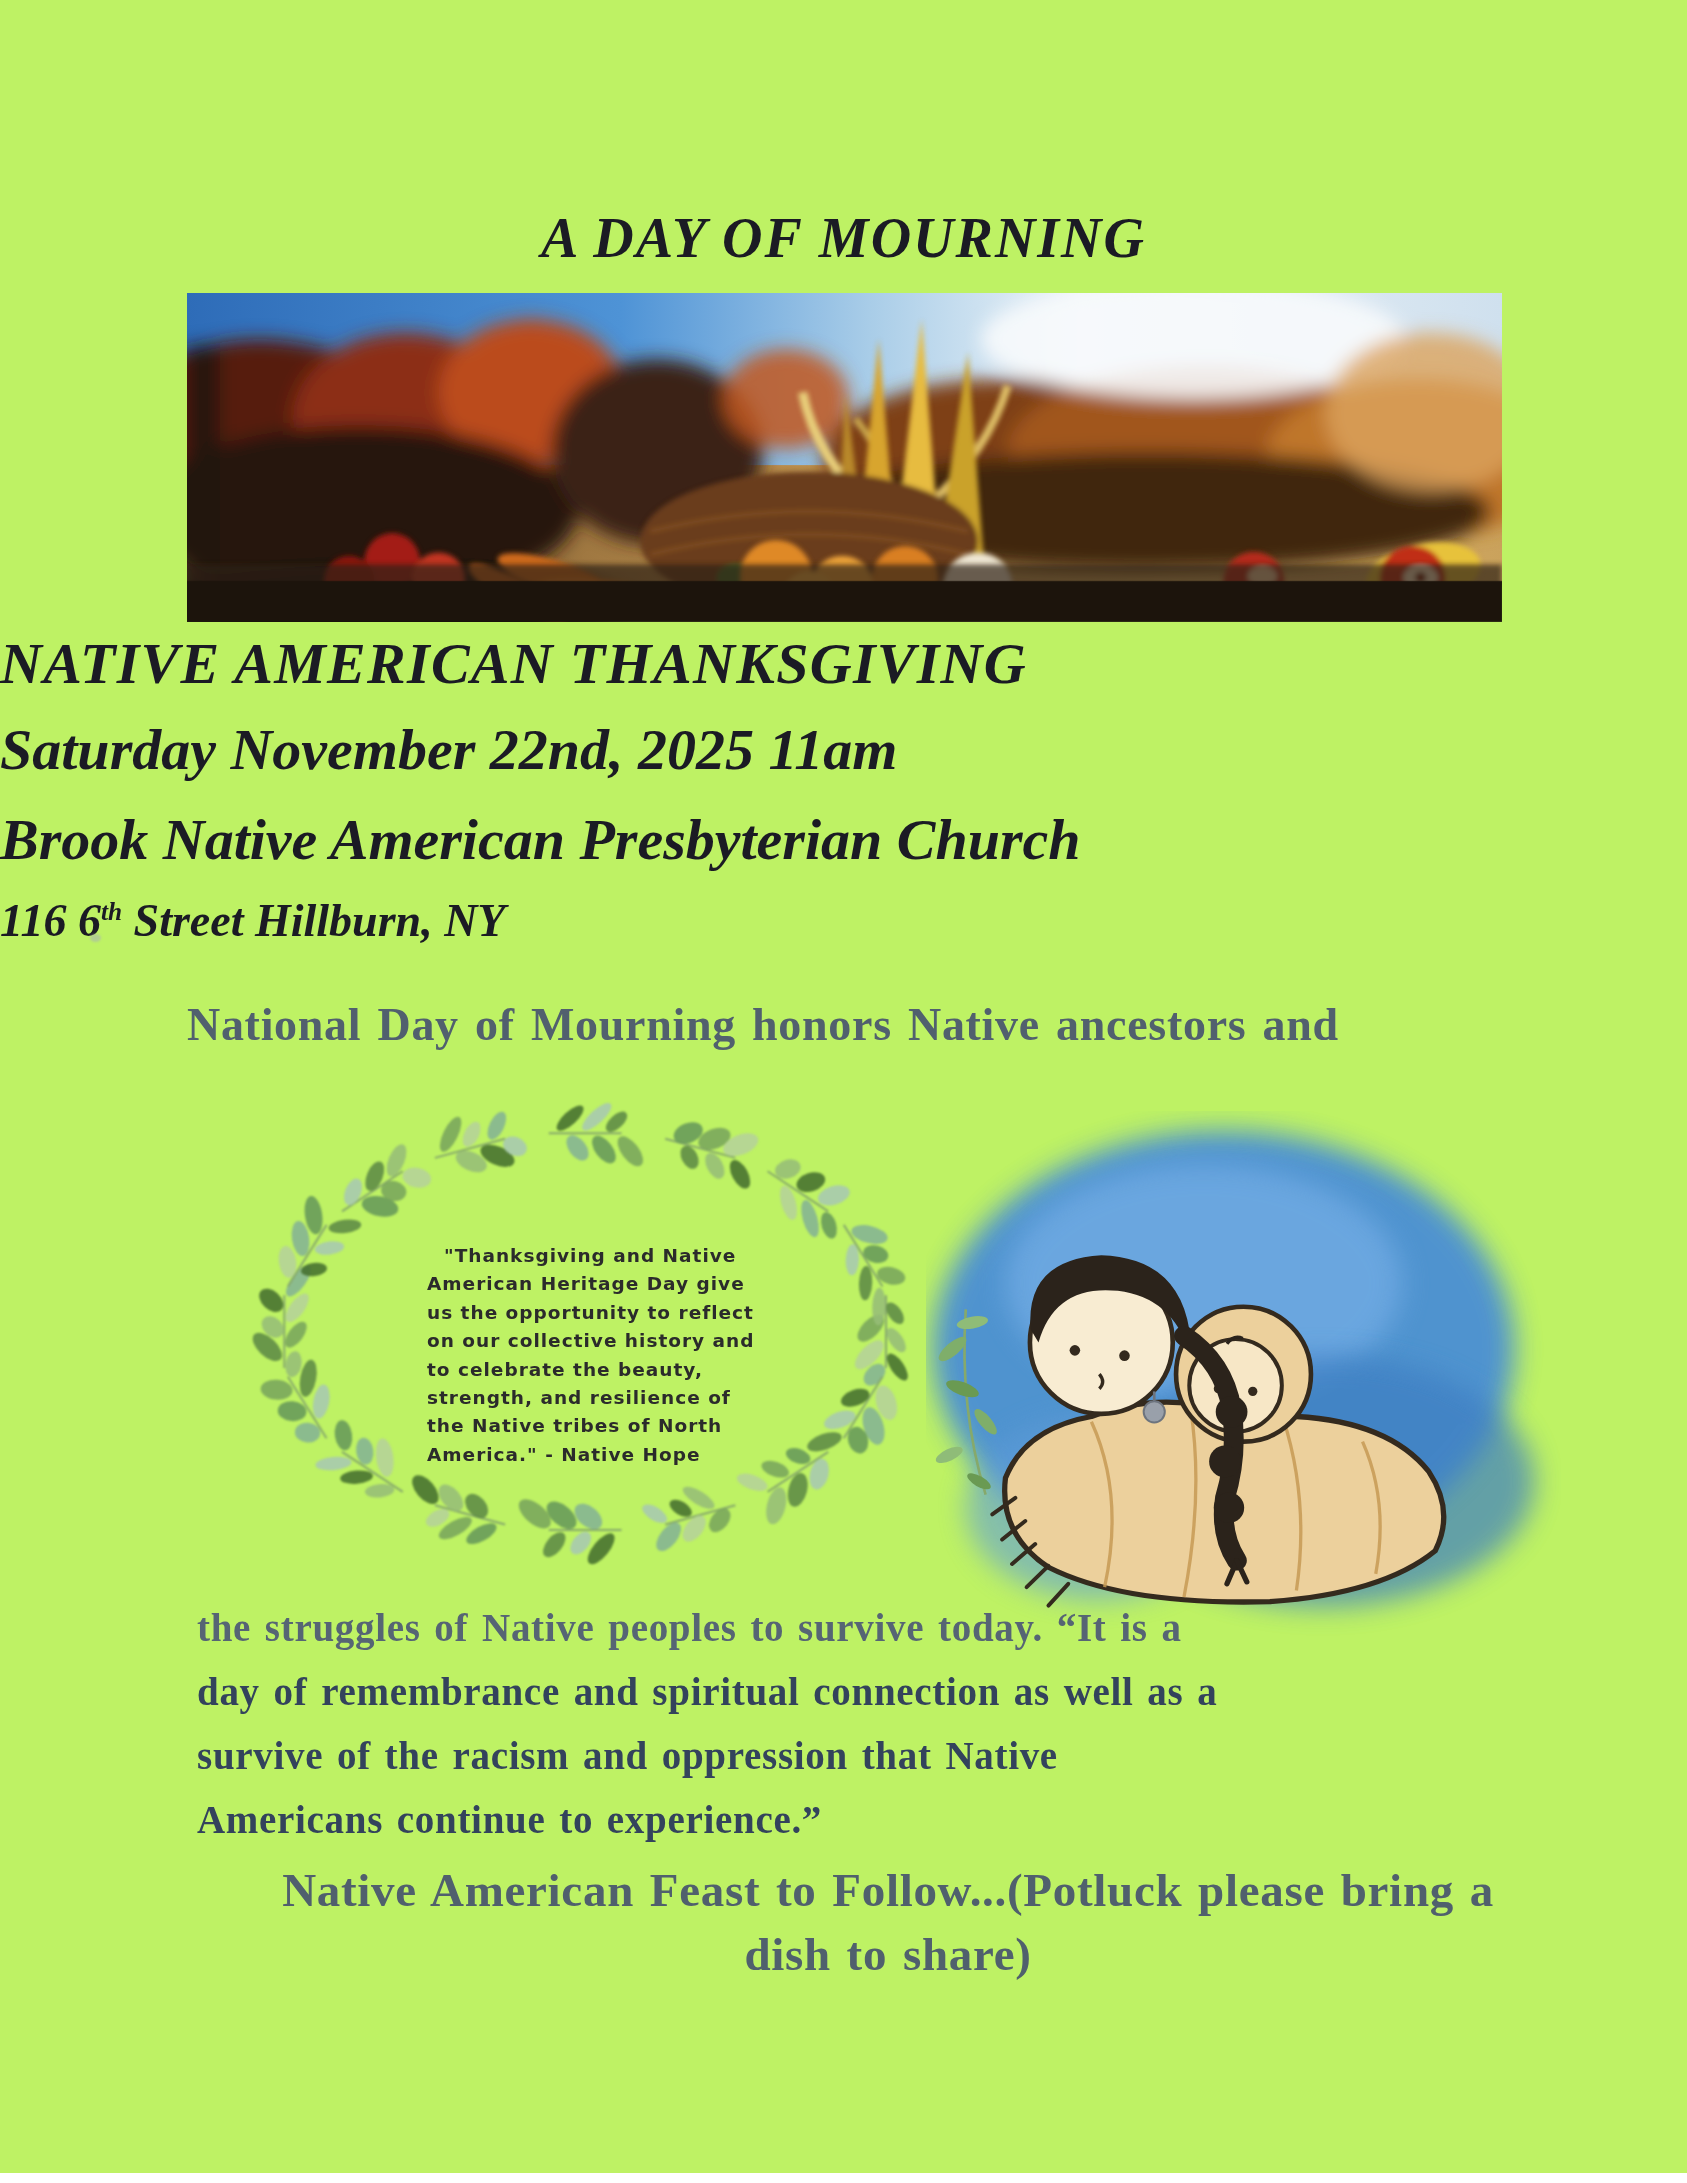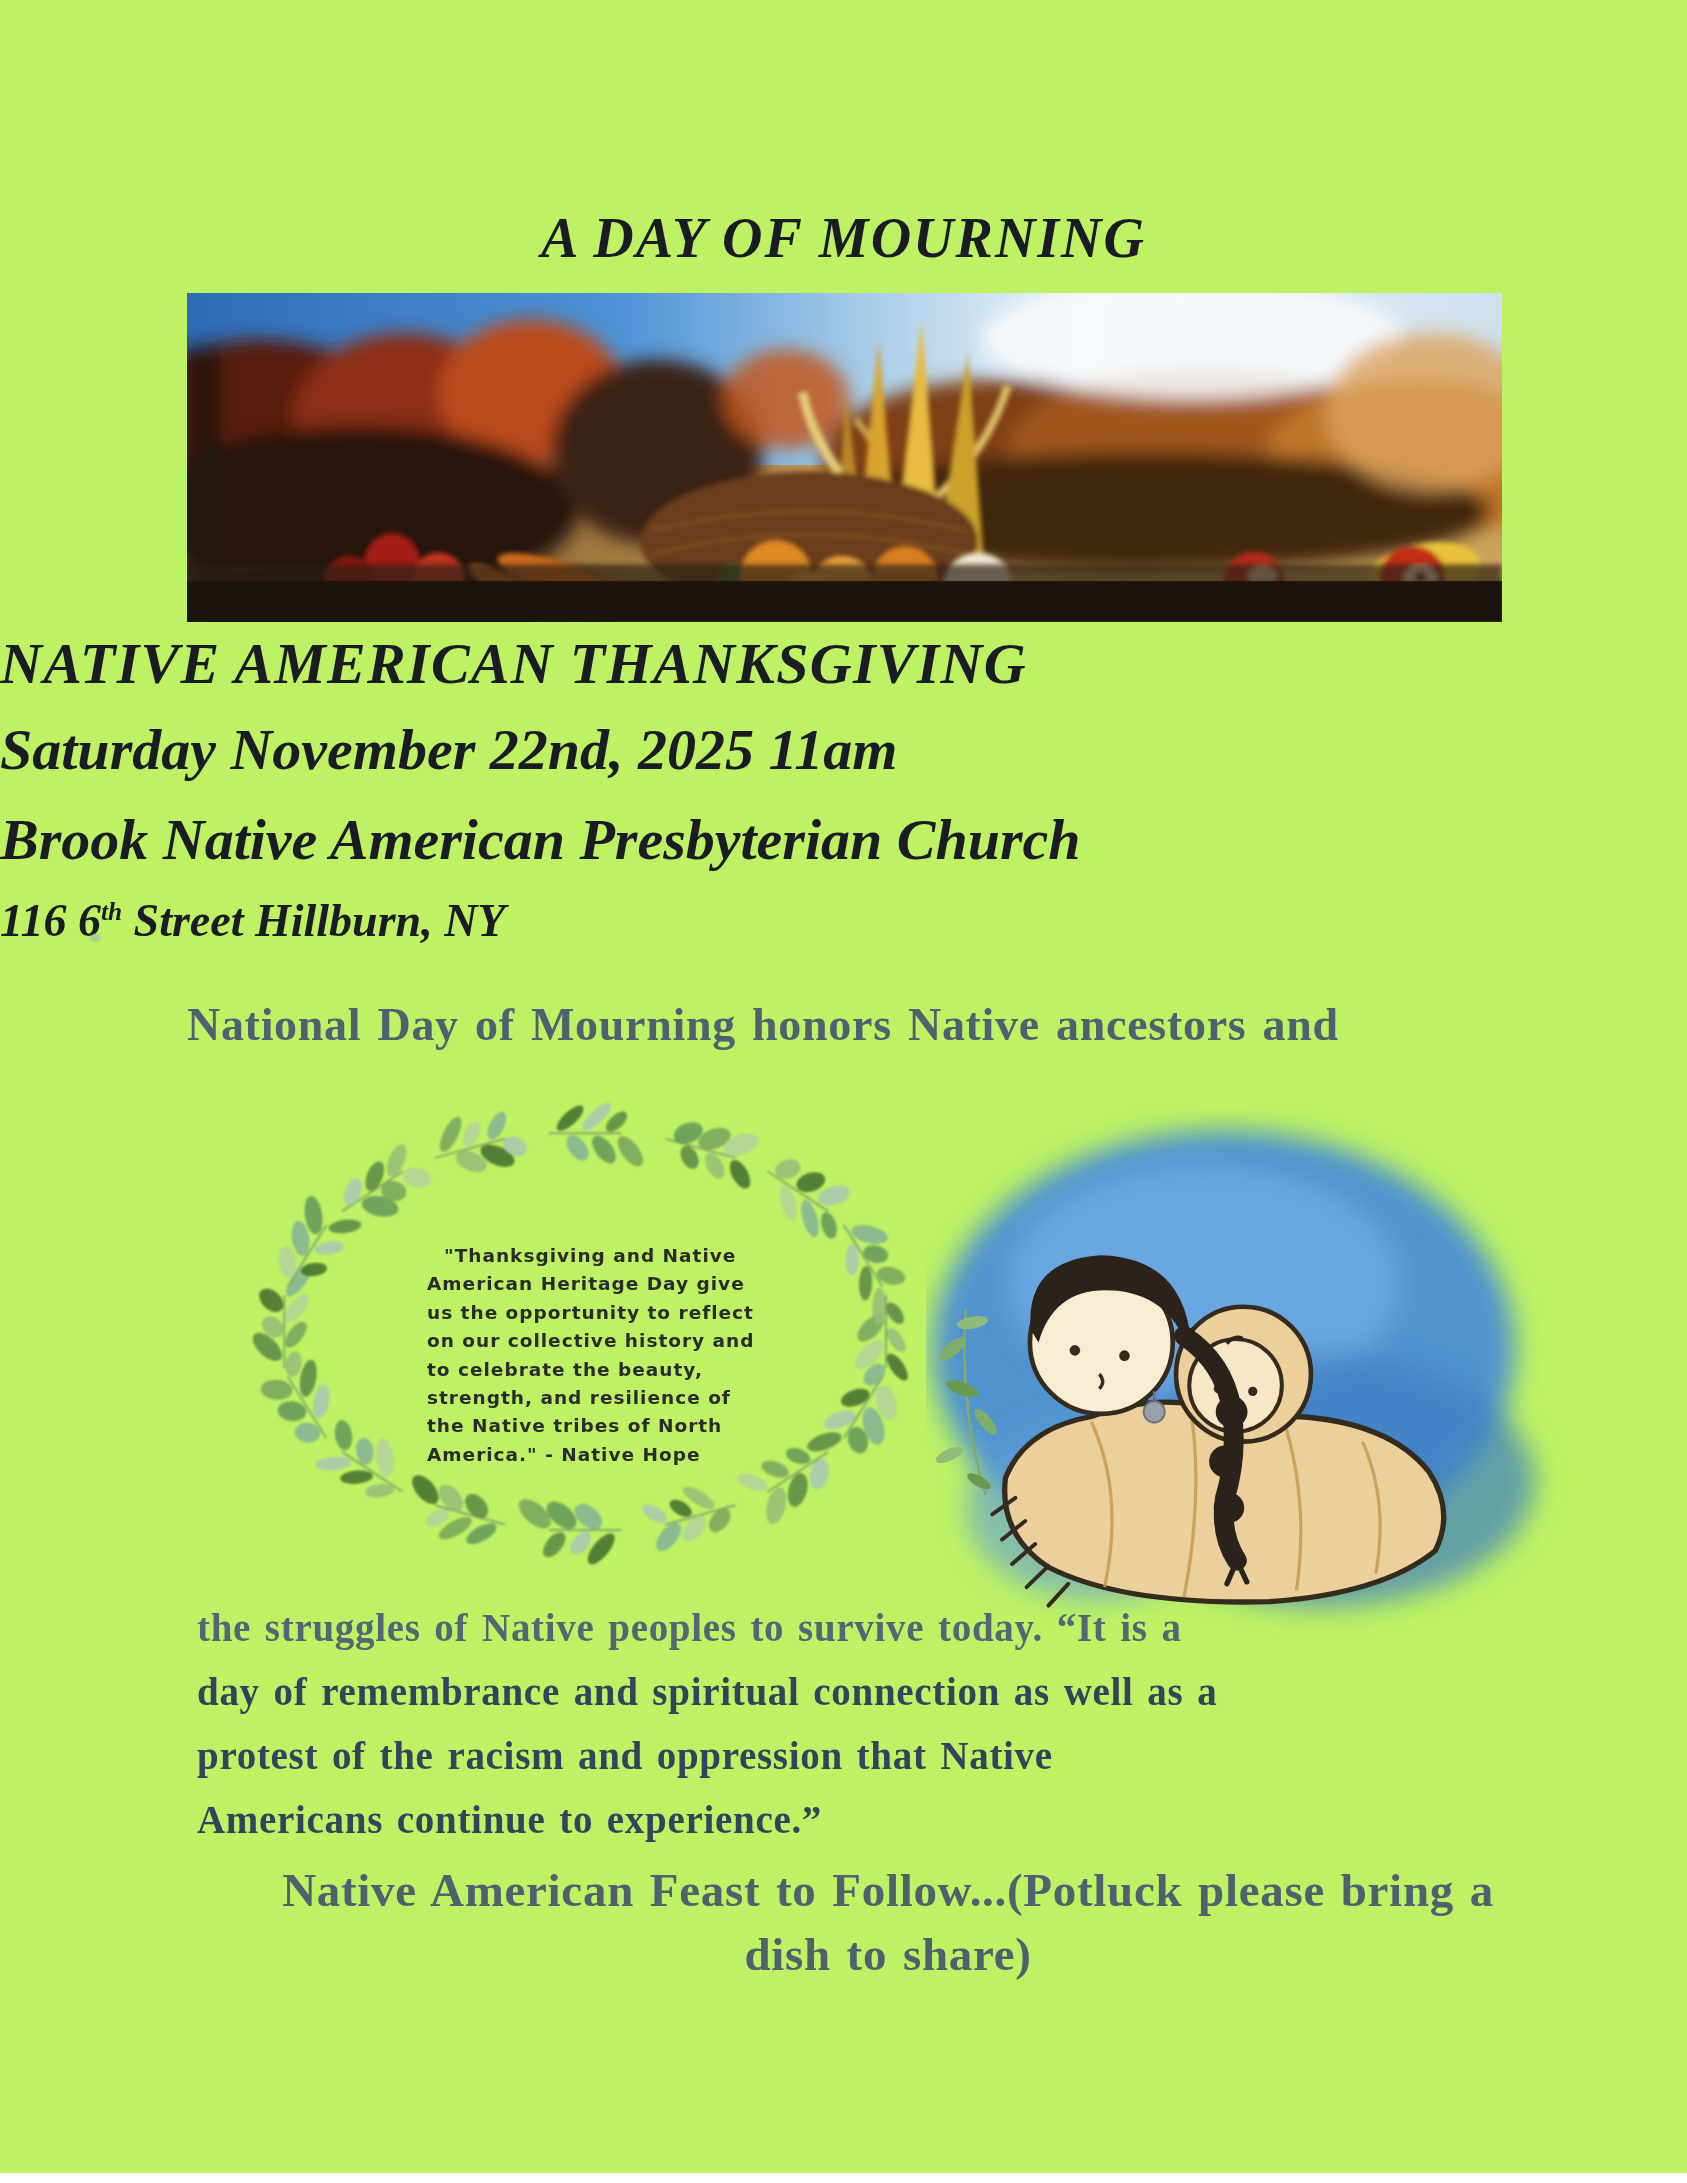--- a/index.html
+++ b/index.html
@@ -364,21 +364,21 @@
         <circle cx="225" cy="362" r="8" fill="#342a1e"></circle>
         <circle cx="300" cy="370" r="8" fill="#342a1e"></circle>
         <path d="M 262 398 q 10 12 0 22" stroke="#342a1e" stroke-width="5" fill="none"></path>
       </g>
     </svg>
   </div>
 
   <div class="abs body-par">
     <div class="bline light">the struggles of Native peoples to survive today. “It is a</div>
     <div class="bline">day of remembrance and spiritual connection as well as a</div>
-    <div class="bline">protest of the racism and oppression that Native</div>
+    <div class="bline">survive of the racism and oppression that Native</div>
     <div class="bline">Americans continue to experience.”</div>
   </div>
 
   <div class="abs feast">
     <div class="bline">Native American Feast to Follow...(Potluck please bring a</div>
     <div class="bline">dish to share)</div>
   </div>
 
   <div class="abs speck"></div>
 

